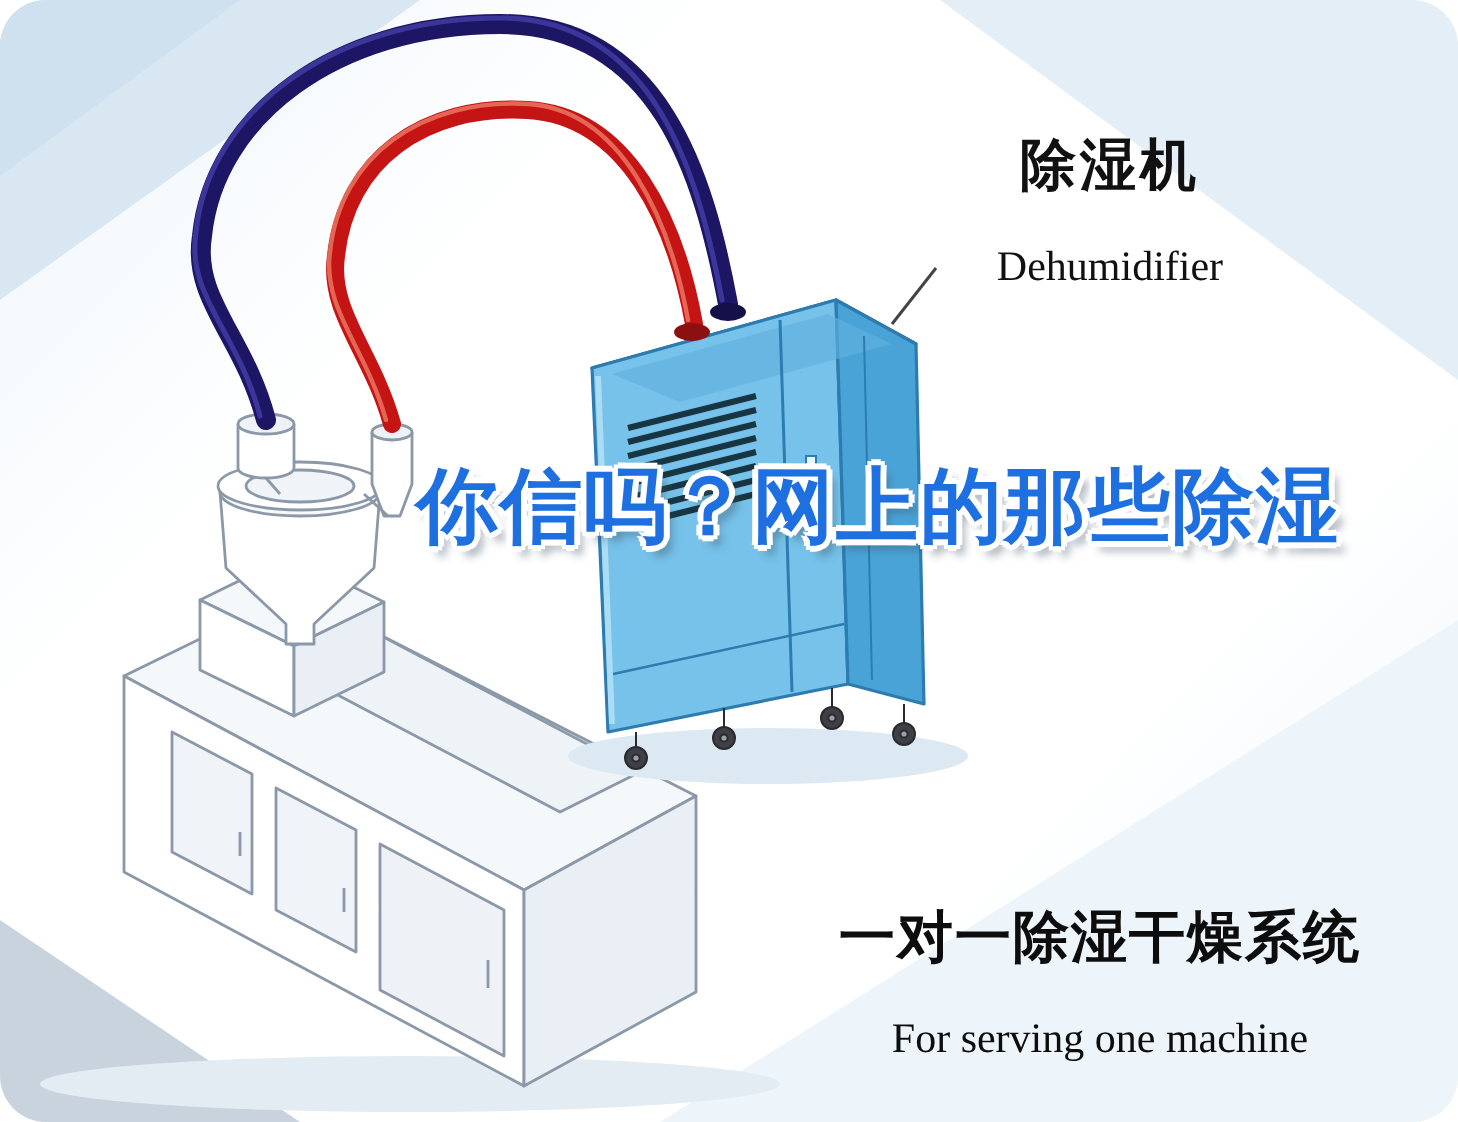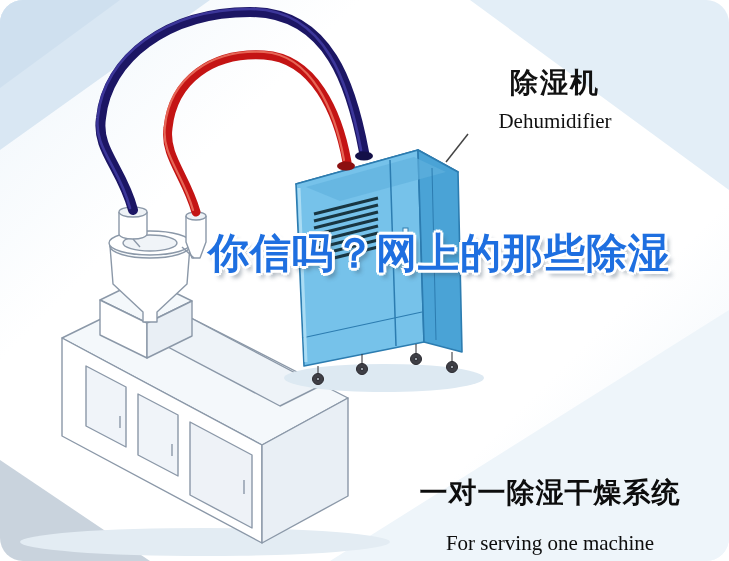--- a/index.html
+++ b/index.html
@@ -28,36 +28,36 @@
   .dh-front{fill:var(--machine-front);stroke:#2c7cb0;stroke-width:1.6;stroke-linejoin:round;}
   .dh-side{fill:var(--machine-side);stroke:#2c7cb0;stroke-width:1.6;stroke-linejoin:round;}
   .dh-top{fill:var(--machine-top);stroke:#256d9c;stroke-width:1.6;stroke-linejoin:round;}
 
   .overlay{position:absolute;margin:0;}
   .label-block{text-align:center;color:#111;}
   .label-cn{font-weight:700;letter-spacing:2px;}
   .label-en{font-family:"Liberation Serif",serif;}
   .label-dehumidifier{left:460px;top:64px;width:190px;}
   .label-dehumidifier .label-cn{font-size:28px;}
-  .label-dehumidifier .label-en{font-size:21px;margin-top:7px;}
+  .label-dehumidifier .label-en{font-size:21px;margin-top:19px;}
   .label-hopper{left:25px;top:166px;width:130px;}
   .label-hopper .label-cn{font-size:25px;}
   .label-hopper .label-en{font-size:20px;margin-top:3px;}
 
   .headline{
     left:60px;top:230px;width:610px;text-align:right;
     font-size:41px;line-height:1.16;font-weight:800;letter-spacing:1px;
     color:var(--title-blue);
     text-shadow:
       -2px -2px 0 #fff, 2px -2px 0 #fff, -2px 2px 0 #fff, 2px 2px 0 #fff,
       -3px 0 0 #fff, 3px 0 0 #fff, 0 -3px 0 #fff, 0 3px 0 #fff,
       4px 5px 4px rgba(60,80,100,.45);
   }
 
-  .caption{left:400px;top:474px;width:300px;text-align:center;color:#0d0d0d;}
+  .caption{left:400px;top:450px;width:300px;text-align:center;color:#0d0d0d;}
   .caption-cn{font-size:28px;font-weight:700;letter-spacing:1px;}
   .caption-en{font-family:"Liberation Serif",serif;font-size:21px;margin-top:19px;}
 </style>
 </head>
 <body>
 
 <div class="stage">
 
   <svg class="scene" viewBox="0 0 729 561" width="729" height="561">
 

